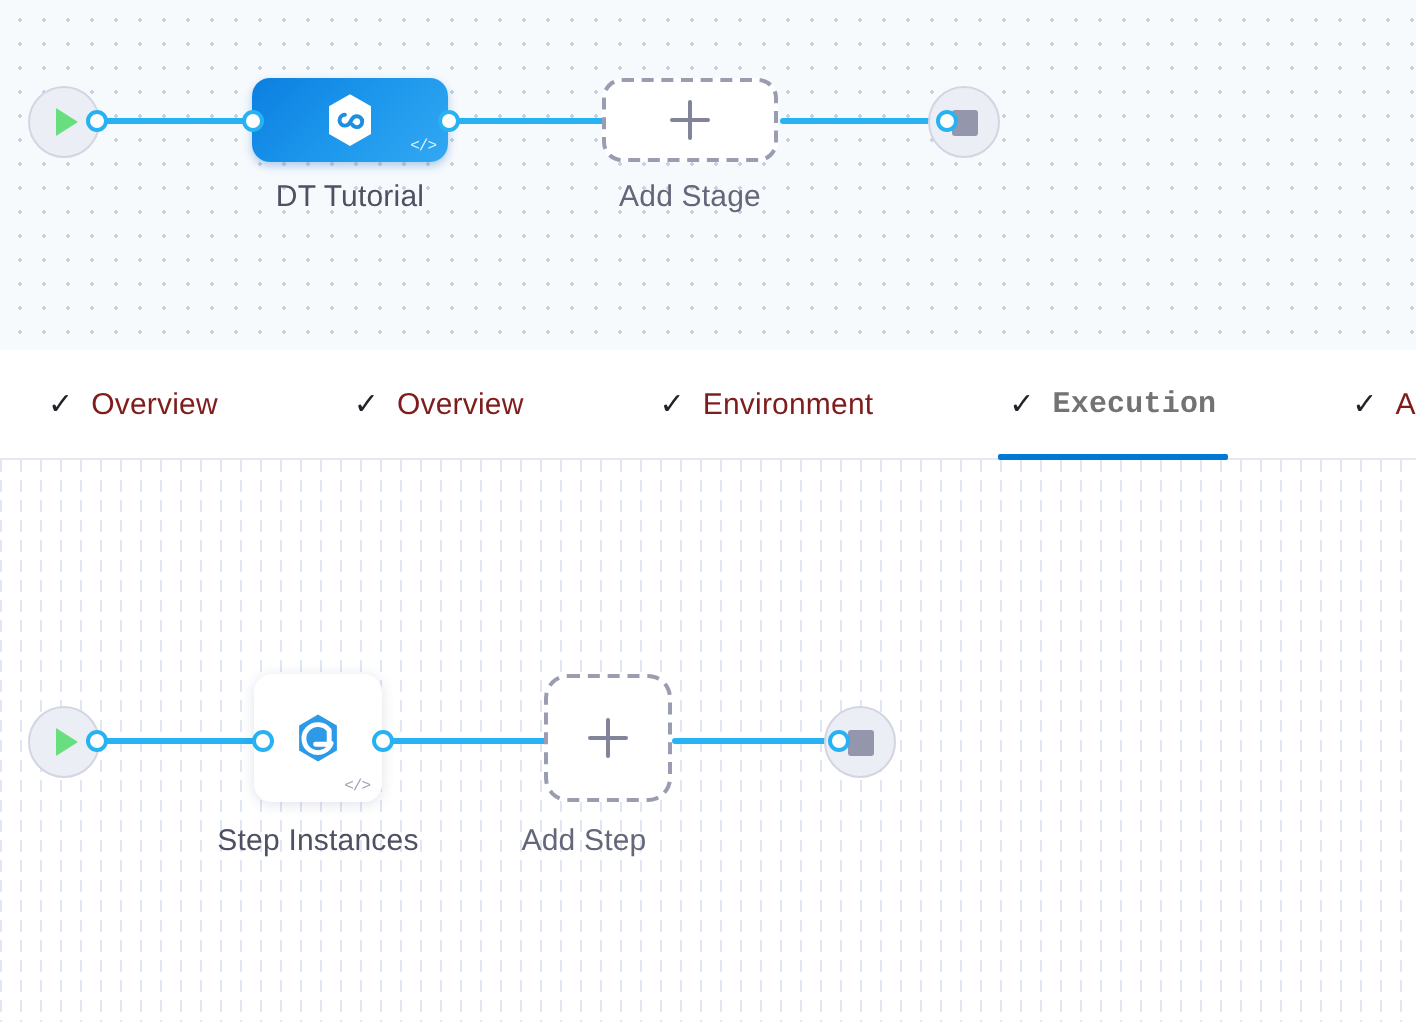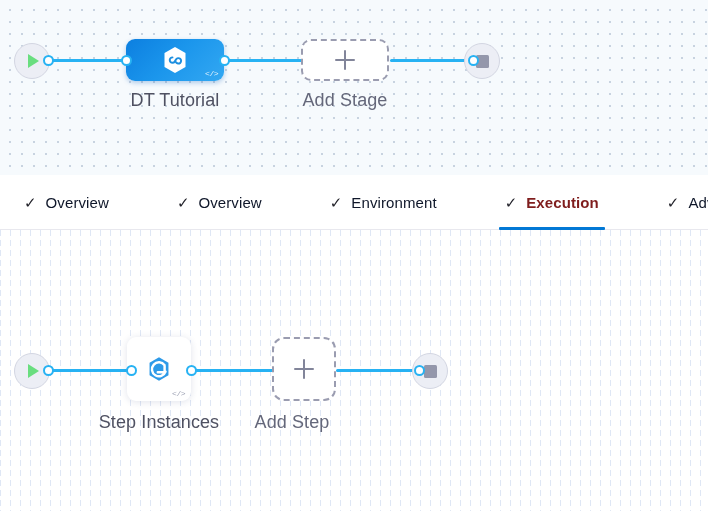--- a/index.html
+++ b/index.html
@@ -54,24 +54,24 @@
   }
   .tab + .tab { margin-left: 48px; }
   .tab .check {
     font-size: 15px;
     line-height: 1;
     color: #22222a;
     font-weight: 400;
   }
   .tab .tlabel {
     font-size: 15px;
-    color: #0f172a;
+    color: #7f1d1d;
     letter-spacing: .1px;
   }
-  .tab.active .tlabel { font-weight: 700; color: #7f1d1d; }
+  .tab.active .tlabel { font-weight: 700; color: #737373; font-family: Liberation Mono, monospace; }
   .tab.active::after {
     content: "";
     position: absolute;
     left: 4px; right: 4px;
     bottom: 0;
     height: 3px;
     background: #0278d5;
     border-radius: 1px;
   }
 
@@ -207,21 +207,21 @@
     position: absolute;
     background: #82859a;
     border-radius: 1px;
   }
   .plus::before { left: 0; right: 0; top: 9px; height: 2px; }
   .plus::after  { top: 0; bottom: 0; left: 9px; width: 2px; }
 
   
   .caption {
     position: absolute;
-    font-size: 18px;
+    font-size: 15px;
     color: #4f5162;
     white-space: nowrap;
     text-align: center;
     letter-spacing: .1px;
   }
   .caption.muted { color: #64677a; }
 </style>
 </head>
 <body>
 

